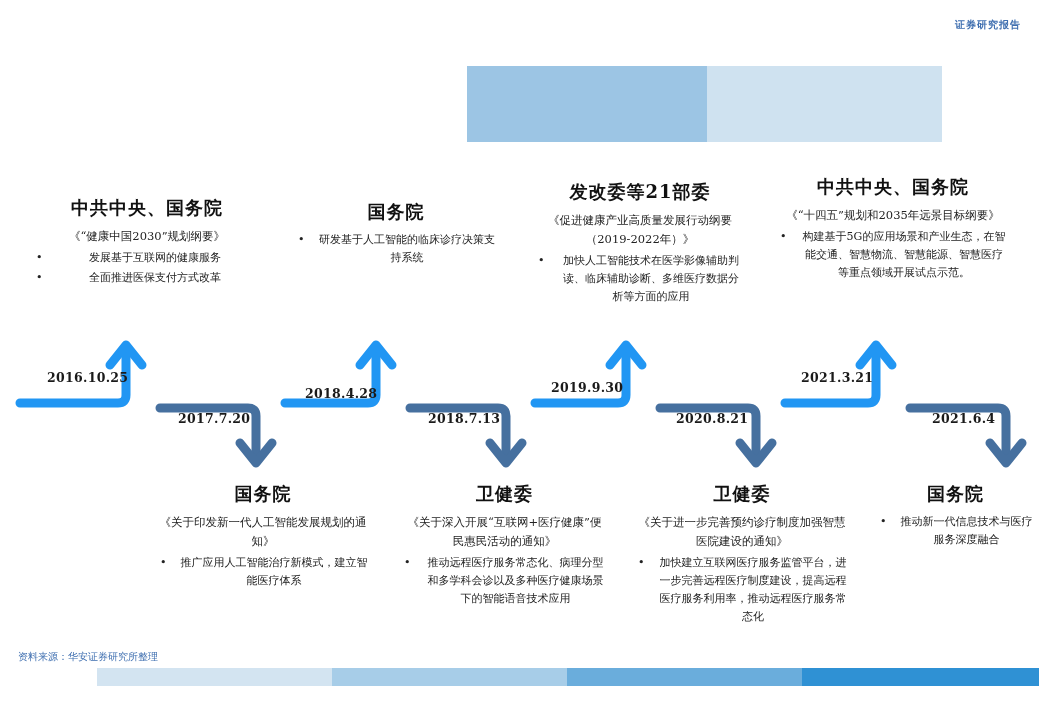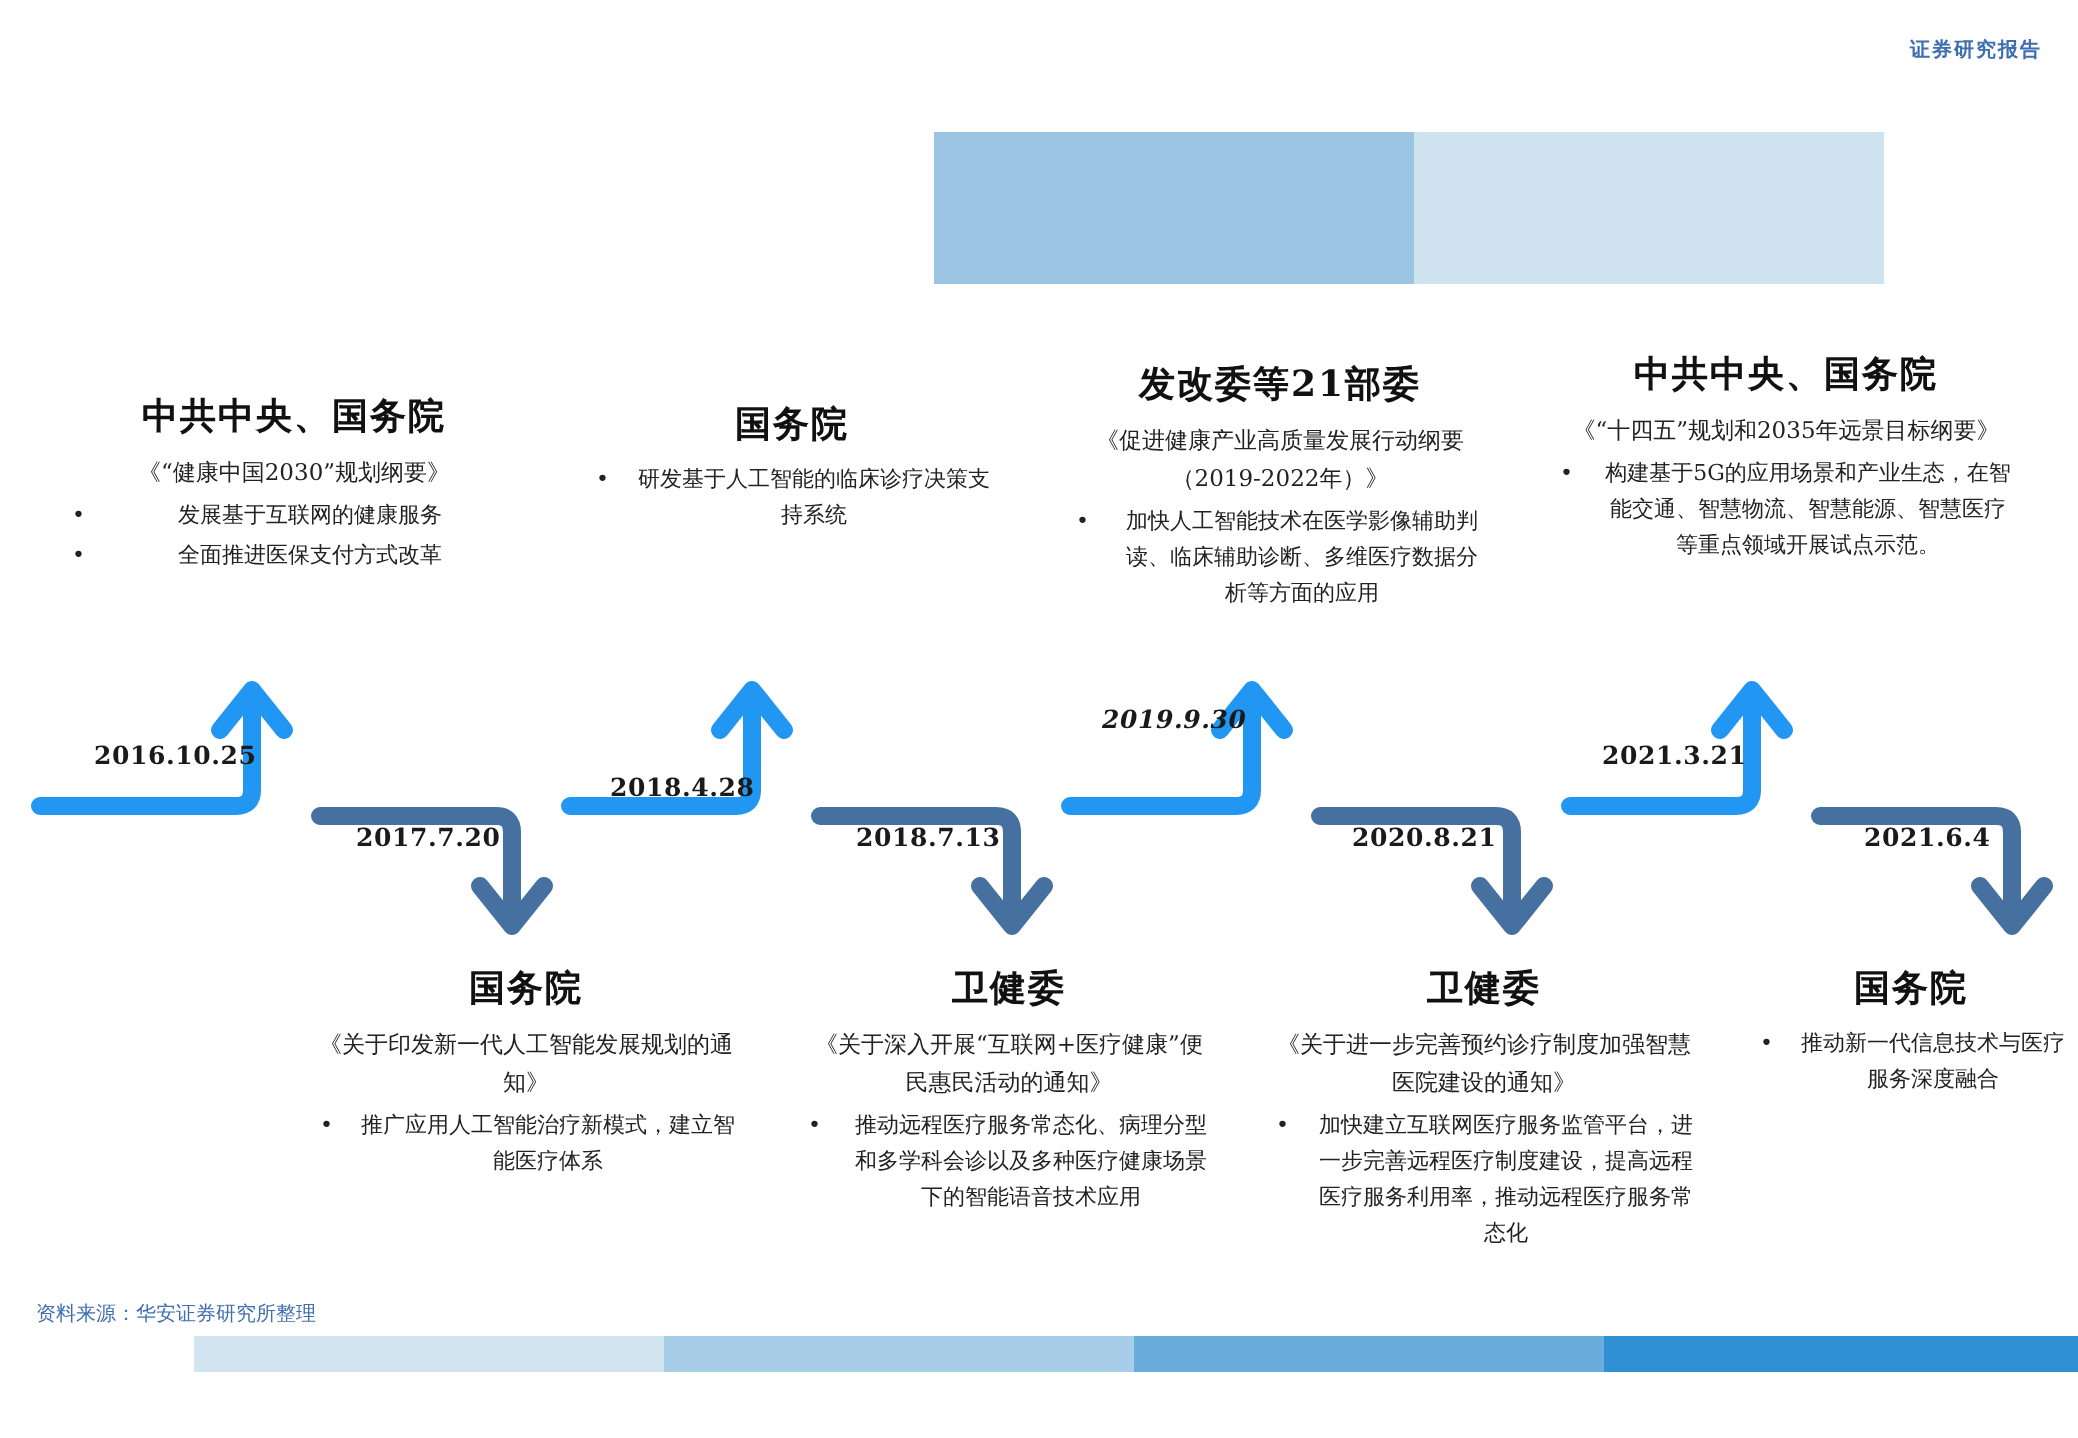--- a/index.html
+++ b/index.html
@@ -160,21 +160,21 @@
     <g>
       <path d="M910,83 L998,83 Q1006,83 1006,91 L1006,130" fill="none" stroke="#46709f" stroke-width="9" stroke-linecap="round"></path>
       <path d="M990,118 L1006,138 L1022,118" fill="none" stroke="#46709f" stroke-width="9" stroke-linecap="round" stroke-linejoin="round"></path>
     </g>
   </svg>
 
   <div class="date" style="left:47px;top:370px;">2016.10.25</div>
   <div class="date" style="left:178px;top:411px;">2017.7.20</div>
   <div class="date" style="left:305px;top:386px;">2018.4.28</div>
   <div class="date" style="left:428px;top:411px;">2018.7.13</div>
-  <div class="date" style="left:551px;top:352px;font-style:italic;">2019.9.30</div>
+  <div class="date" style="left:551px;top:380px;">2019.9.30</div>
   <div class="date" style="left:676px;top:411px;">2020.8.21</div>
   <div class="date" style="left:801px;top:370px;">2021.3.21</div>
   <div class="date" style="left:932px;top:411px;">2021.6.4</div>
 
   <div class="card" style="left:158px;top:482px;width:210px;">
     <div class="card-title">国务院</div>
     <div class="card-doc">《关于印发新一代人工智能发展规划的通知》</div>
     <div class="bullet-row">
       <span class="bullet-dot">•</span>
       <span class="bullet-text ind">推广应用人工智能治疗新模式，建立智能医疗体系</span>

